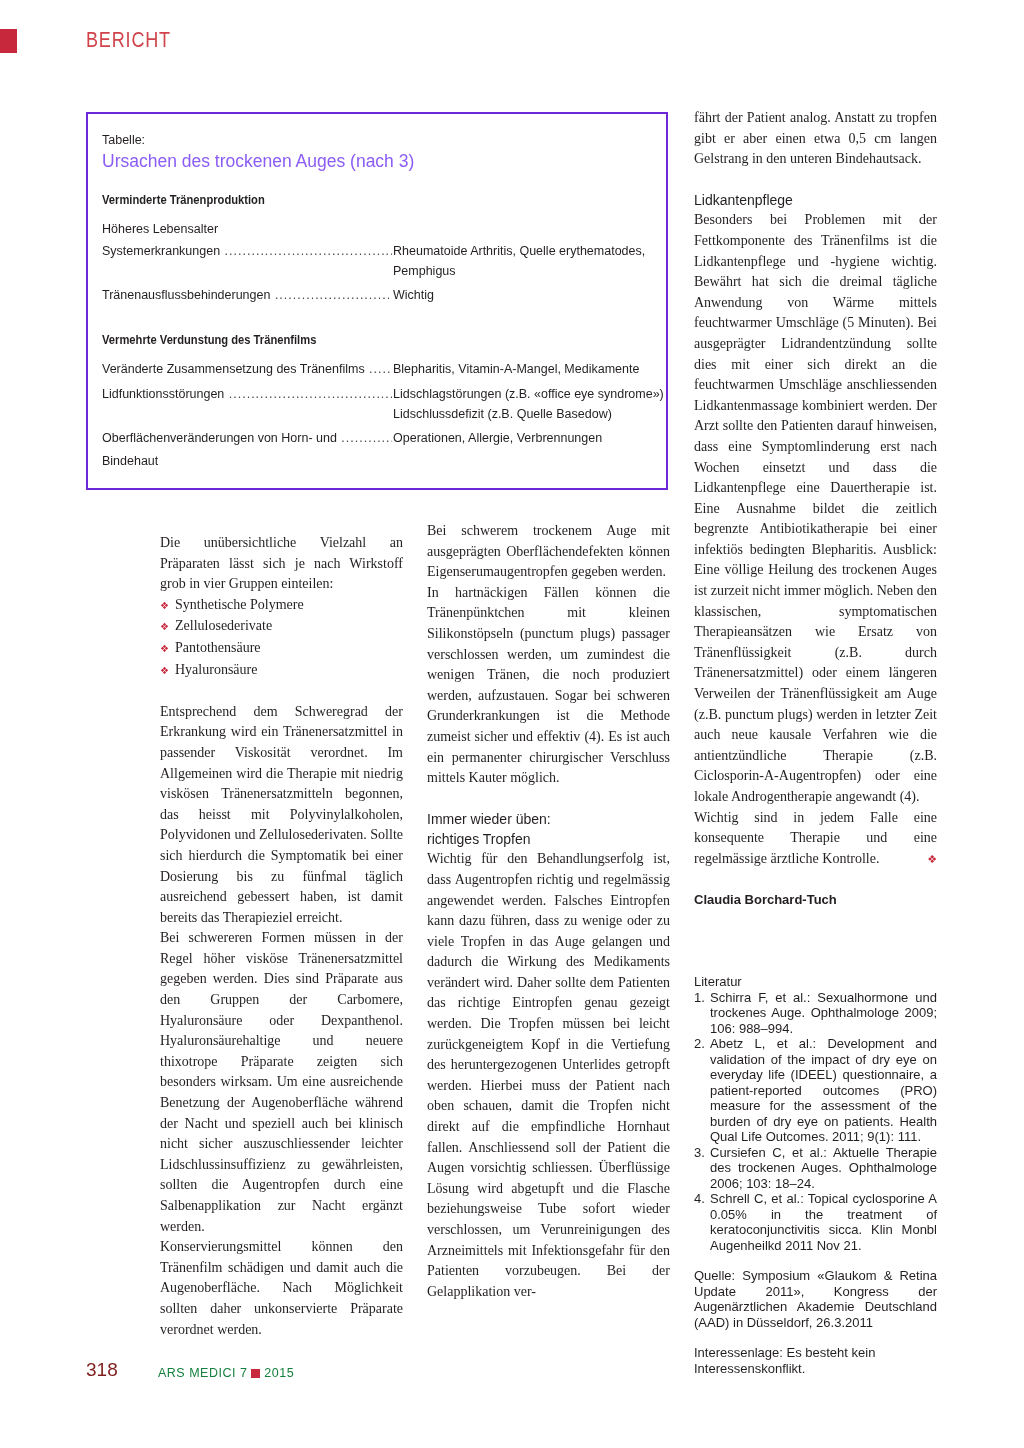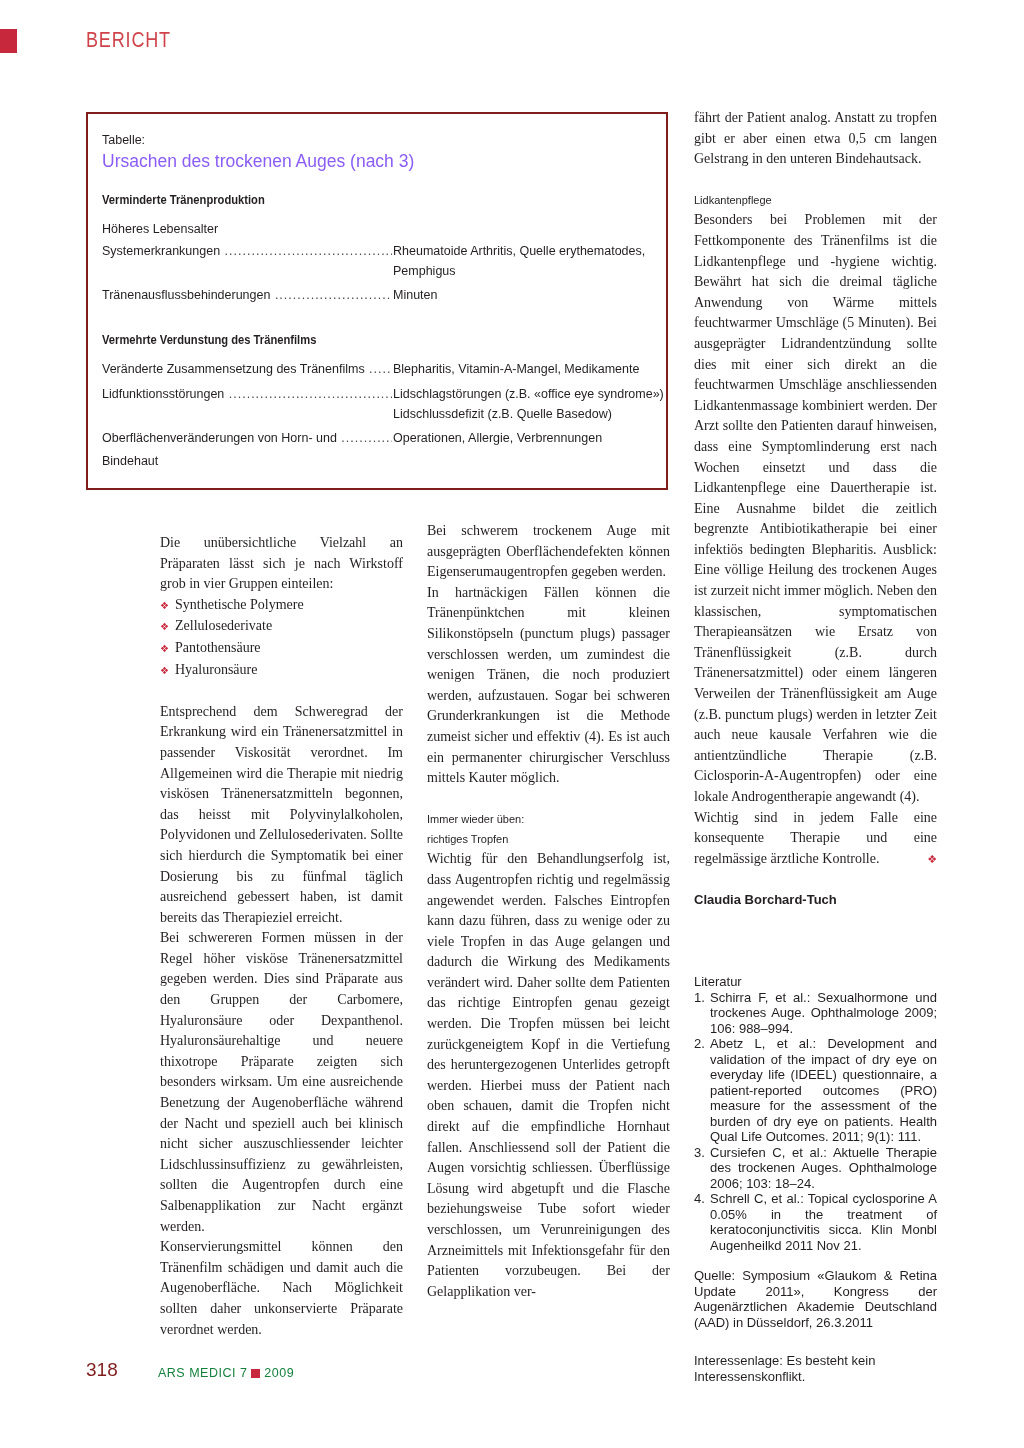--- a/index.html
+++ b/index.html
@@ -12,21 +12,21 @@
   .header-mark { position: absolute; left: 0; top: 29px; width: 17px; height: 24px; background: #c8283c; }
   .header-title {
     position: absolute; left: 86px; top: 27px;
     font-family: "Liberation Sans", sans-serif; font-size: 22px; letter-spacing: 1px;
     color: #d0434b; transform: scaleX(0.82); transform-origin: left top;
   }
 
   
   .table-box {
     position: absolute; left: 86px; top: 112px; width: 582px; height: 378px;
-    border: 2px solid #7f1d1d; box-sizing: border-box;
+    border: 2px solid #6d28d9; box-sizing: border-box;
     font-family: "Liberation Sans", sans-serif; color: #231f20;
   }
   .tb-label { position: absolute; left: 14px; top: 19px; font-size: 12.5px; }
   .tb-title { position: absolute; left: 14px; top: 37px; font-size: 17.5px; color: #8b5cf6; }
   .tb-section {
     position: absolute; left: 14px; font-size: 13px; font-weight: bold;
     transform: scaleX(0.86); transform-origin: left top;
   }
   .tb-row { position: absolute; left: 14px; font-size: 12.5px; width: 560px; line-height: 20px; }
   .tb-row .lbl { position: absolute; left: 0; top: 0; width: 290px; white-space: nowrap; overflow: hidden; }
@@ -39,40 +39,40 @@
     line-height: 20.6px; color: #231f20; text-align: justify;
   }
   .col p { margin: 0; }
   .col .gap { height: 20.6px; }
   .col1 { left: 160px; top: 521px; width: 243px; margin-top: 12px; }
   .col2 { left: 427px; top: 521px; width: 243px; }
   .col3 { left: 694px; top: 108px; width: 243px; }
   .bullet { display: flex; align-items: baseline; text-align: left; }
   .diamond { color: #c8283c; font-size: 10px; width: 15px; display: inline-block; }
   .subhead {
-    font-family: "Liberation Sans", sans-serif; font-size: 11px; line-height: 20px;
+    font-family: "Liberation Sans", sans-serif; font-size: 14px; line-height: 20px;
     color: #231f20; text-align: left;
   }
   .author {
     font-family: "Liberation Sans", sans-serif; font-size: 13px; font-weight: bold; color: #231f20;
   }
   .end-mark { float: right; color: #c8283c; font-size: 11px; }
 
   .lit {
     position: absolute; left: 694px; top: 974px; width: 243px;
     font-family: "Liberation Sans", sans-serif; font-size: 13px; line-height: 15.5px;
     color: #231f20;
   }
   .lit .lit-title { margin-bottom: 0; }
   .lit ol { margin: 0; padding: 0; list-style: none; }
   .lit li { display: flex; text-align: justify; }
   .lit li .num { width: 16px; flex: none; }
   .lit li .txt { flex: 1; }
   .lit .source { margin-top: 15px; text-align: justify; }
-  .lit .conflict { margin-top: 23px; }
+  .lit .conflict { margin-top: 15px; }
 
   
   .page-num {
     position: absolute; left: 86px; top: 1359px; font-family: "Liberation Sans", sans-serif;
     font-size: 19px; color: #7f1d1d;
   }
   .footer-pub {
     position: absolute; left: 158px; top: 1366px; font-family: "Liberation Sans", sans-serif;
     font-size: 12.5px; letter-spacing: 0.5px; color: #15803d; display: flex; align-items: center; justify-content: center;
   }
@@ -91,21 +91,21 @@
   <div class="tb-section" style="top:78px;">Verminderte Tränenproduktion</div>
   <div class="tb-row" style="top:105px;">
     <span class="lbl">Höheres Lebensalter</span>
   </div>
   <div class="tb-row" style="top:127px;">
     <span class="lbl"><span>Systemerkrankungen</span><span class="dots"> ...............................................</span></span>
     <span class="val">Rheumatoide Arthritis, Quelle erythematodes, Pemphigus</span>
   </div>
   <div class="tb-row" style="top:171px;">
     <span class="lbl"><span>Tränenausflussbehinderungen</span><span class="dots"> ...............................................</span></span>
-    <span class="val">Minuten</span>
+    <span class="val">Wichtig</span>
   </div>
 
   <div class="tb-section" style="top:218px;">Vermehrte Verdunstung des Tränenfilms</div>
   <div class="tb-row" style="top:245px;">
     <span class="lbl"><span>Veränderte Zusammensetzung des Tränenfilms</span><span class="dots"> ...............................................</span></span>
     <span class="val">Blepharitis, Vitamin-A-Mangel, Medikamente</span>
   </div>
   <div class="tb-row" style="top:270px;">
     <span class="lbl"><span>Lidfunktionsstörungen</span><span class="dots"> ...............................................</span></span>
     <span class="val">Lidschlagstörungen (z.B. «office eye syndrome») Lidschlussdefizit (z.B. Quelle Basedow)</span>
@@ -183,14 +183,14 @@
       </li>
   </ol>
   <div class="source">Quelle: Symposium «Glaukom &amp; Retina Update 2011», Kongress der Augenärztlichen Akademie Deutschland (AAD) in Düsseldorf, 26.3.2011</div>
   <div class="conflict">Interessenlage: Es besteht kein Interessenskonflikt.</div>
 </div>
 
 <div class="page-num">318</div>
 <div class="footer-pub">
   <span>ARS MEDICI 7</span>
   <span class="footer-square"></span>
-  <span>2009</span>
+  <span>2015</span>
 </div>
 
 </body></html>

